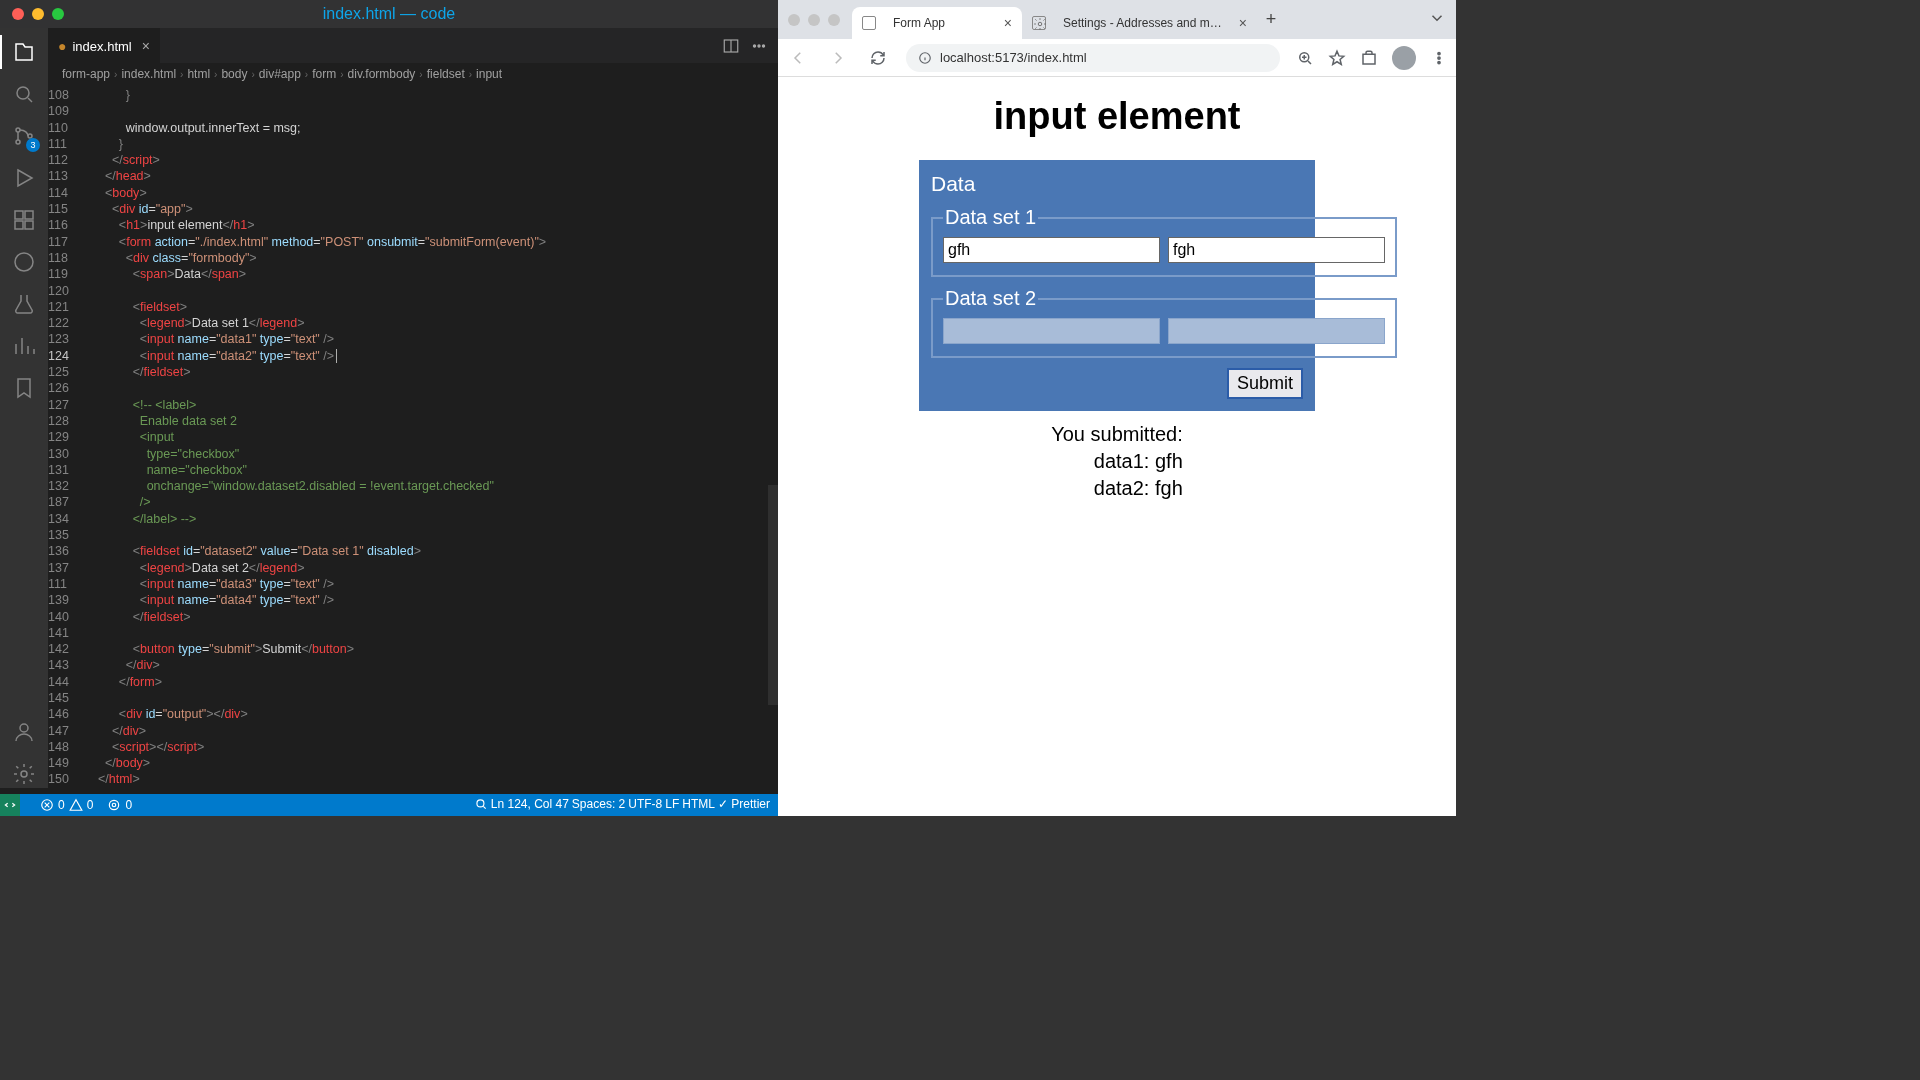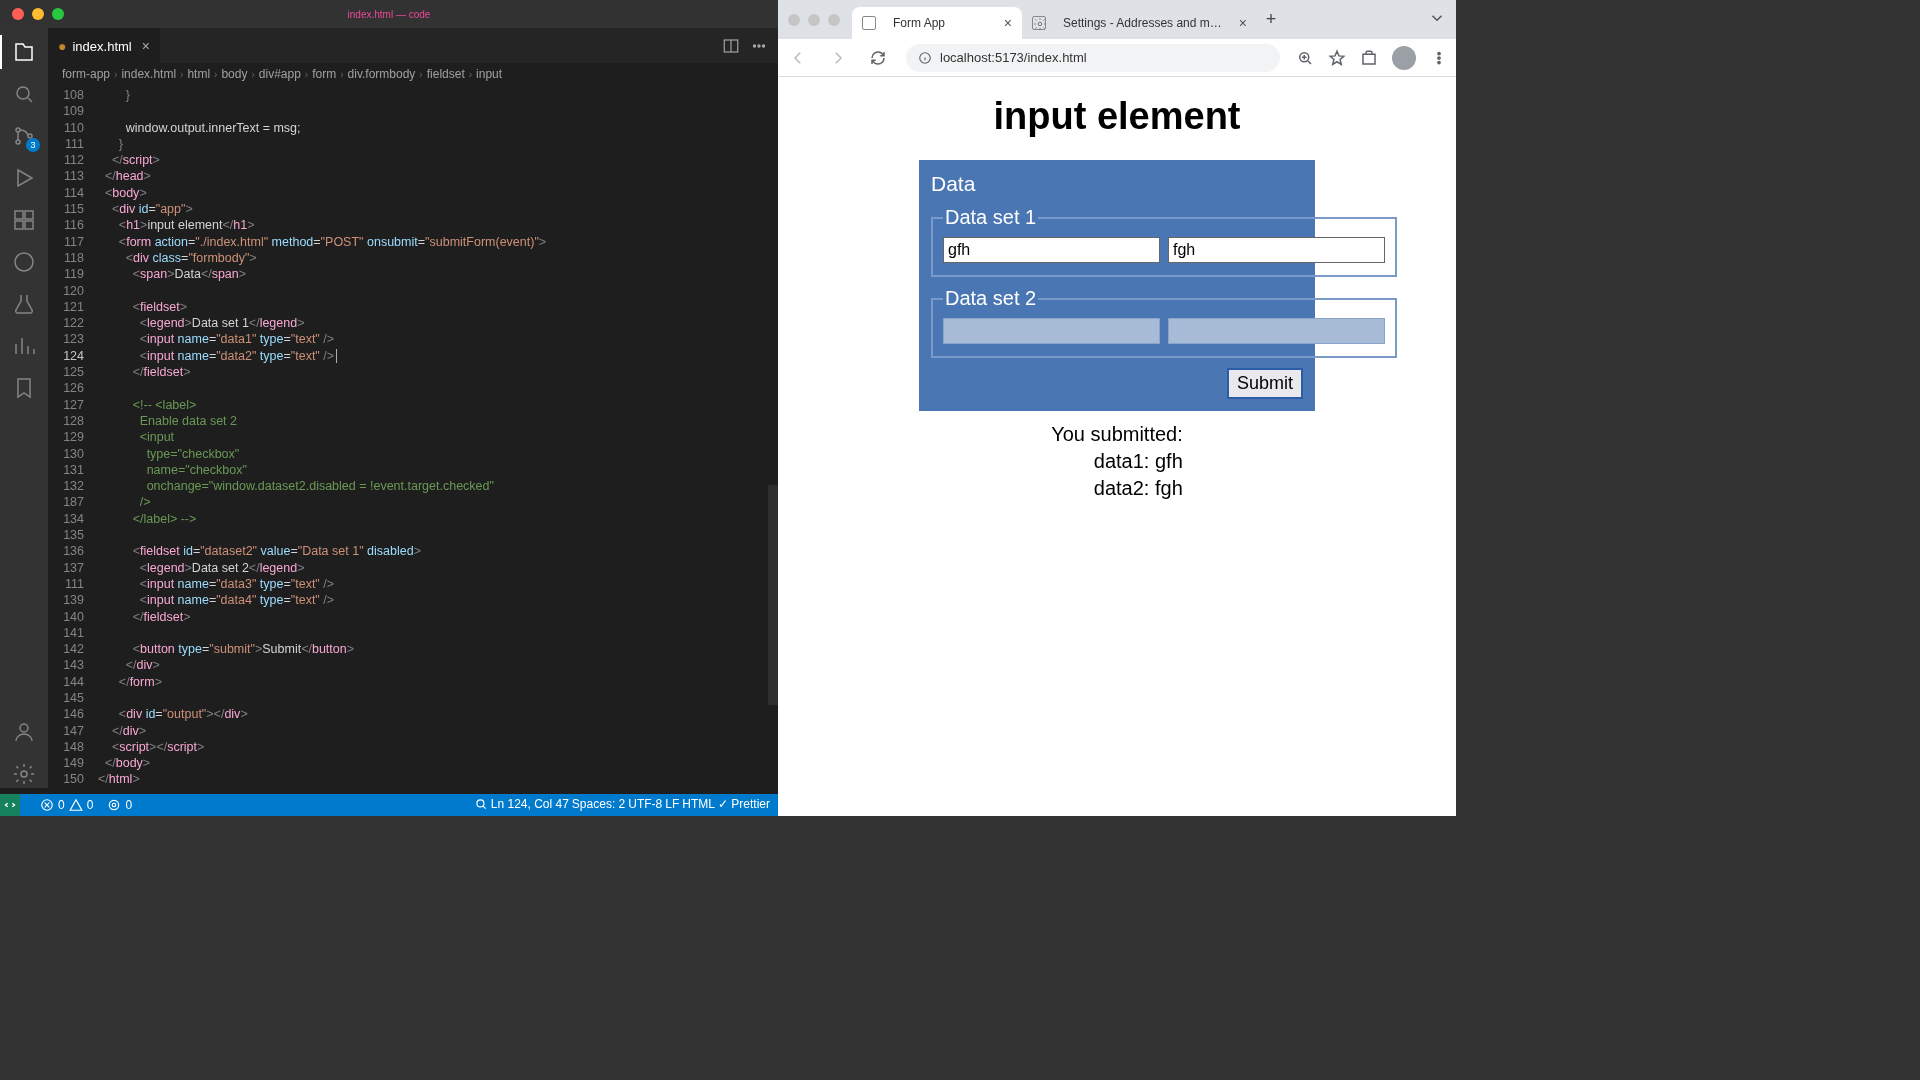--- a/index.html
+++ b/index.html
@@ -6,21 +6,21 @@
 body{width:1456px;height:816px;overflow:hidden;background:#333;display:flex}
 
 
 .vscode{width:778px;height:816px;background:#1e1e1e;display:flex;flex-direction:column;position:relative}
 .titlebar{height:28px;background:#323233;display:flex;align-items:center;position:relative}
 .traffic{display:flex;gap:8px;padding-left:12px}
 .tdot{width:12px;height:12px;border-radius:50%}
 .tdot.red{background:#ff5f57}
 .tdot.yel{background:#febc2e}
 .tdot.grn{background:#28c840}
-.titlec{position:absolute;left:50%;transform:translateX(-50%);color:#ec4899;font-size:10px}
+.titlec{position:absolute;left:50%;transform:translateX(-50%);color:#0ea5e9;font-size:16px}
 
 .activitybar{position:absolute;left:0;top:28px;bottom:28px;width:48px;background:#333333;display:flex;flex-direction:column;align-items:center;padding-top:10px;gap:14px}
 .abicon{width:28px;height:28px;display:flex;align-items:center;justify-content:center;position:relative}
 .abicon svg{width:24px;height:24px;stroke:#858585;fill:none;stroke-width:1.5}
 .abicon.active svg{stroke:#fff}
 .abicon.active::before{content:"";position:absolute;left:-10px;top:-3px;width:2px;height:34px;background:#fff}
 .badge{position:absolute;bottom:-2px;right:-2px;width:14px;height:14px;border-radius:50%;background:#007acc;color:#fff;font-size:9px;display:flex;align-items:center;justify-content:center}
 .abspacer{flex:1}
 
 .editor{position:absolute;left:48px;right:0;top:28px;bottom:28px;display:flex;flex-direction:column}
@@ -28,27 +28,27 @@
 .etab{display:flex;align-items:center;padding:0 10px;background:#1e1e1e;color:#fff;font-size:13px;gap:6px;border-top:1px solid #1e1e1e}
 .etab .dot{color:#c5862b;font-size:14px}
 .etab .x{color:#aaa;font-size:14px;margin-left:4px}
 .tabend{margin-left:auto;display:flex;align-items:center;padding-right:10px;gap:10px}
 .tabend svg{width:18px;height:18px;stroke:#aaa;fill:none;stroke-width:1.5}
 
 .breadcrumb{height:22px;display:flex;align-items:center;padding-left:14px;color:#a0a0a0;font-size:12px;gap:4px;background:#1e1e1e}
 .bsep{color:#666;font-size:10px}
 
 .code{flex:1;display:flex;font-family:Menlo,Consolas,monospace;font-size:12.5px;line-height:16.3px;overflow:hidden;position:relative}
-.gutter{width:50px;text-align:right;color:#858585;padding-right:14px;padding-top:2px;user-select:none}
+.gutter{width:50px;color:#858585;padding-right:14px;padding-top:2px;user-select:none}
 .gutter div{height:16.3px}
 .gutter .hl{color:#c6c6c6}
 .src{flex:1;color:#d4d4d4;padding-top:2px;white-space:pre}
 .src div{height:16.3px}
 
-.t-tag{color:#f9a8d4}.t-attr{color:#9cdcfe}.t-str{color:#ce9178}.t-com{color:#6a9955}.t-txt{color:#d4d4d4}.t-pun{color:#808080}
+.t-tag{color:#ef4444}.t-attr{color:#9cdcfe}.t-str{color:#ce9178}.t-com{color:#6a9955}.t-txt{color:#d4d4d4}.t-pun{color:#808080}
 .cursor{display:inline-block;width:1px;height:14px;background:#aeafad;vertical-align:middle;margin-left:2px}
 .minimap{position:absolute;right:0;top:0;width:10px;height:100%;}
 .miniscroll{position:absolute;right:0;top:400px;width:10px;height:220px;background:rgba(150,150,150,0.15)}
 
 .statusbar{position:absolute;left:0;right:0;bottom:0;height:22px;background:#007acc;display:flex;align-items:center;color:#fff;font-size:12px;padding:0 8px;gap:14px}
 .statusbar .sl{display:flex;align-items:center;gap:4px}
 .sbr{margin-left:auto;display:flex;gap:3px}
 .sbcorner{width:20px;height:22px;background:#16825d;margin-left:-8px;margin-right:6px;display:flex;align-items:center;justify-content:center}
 
 

